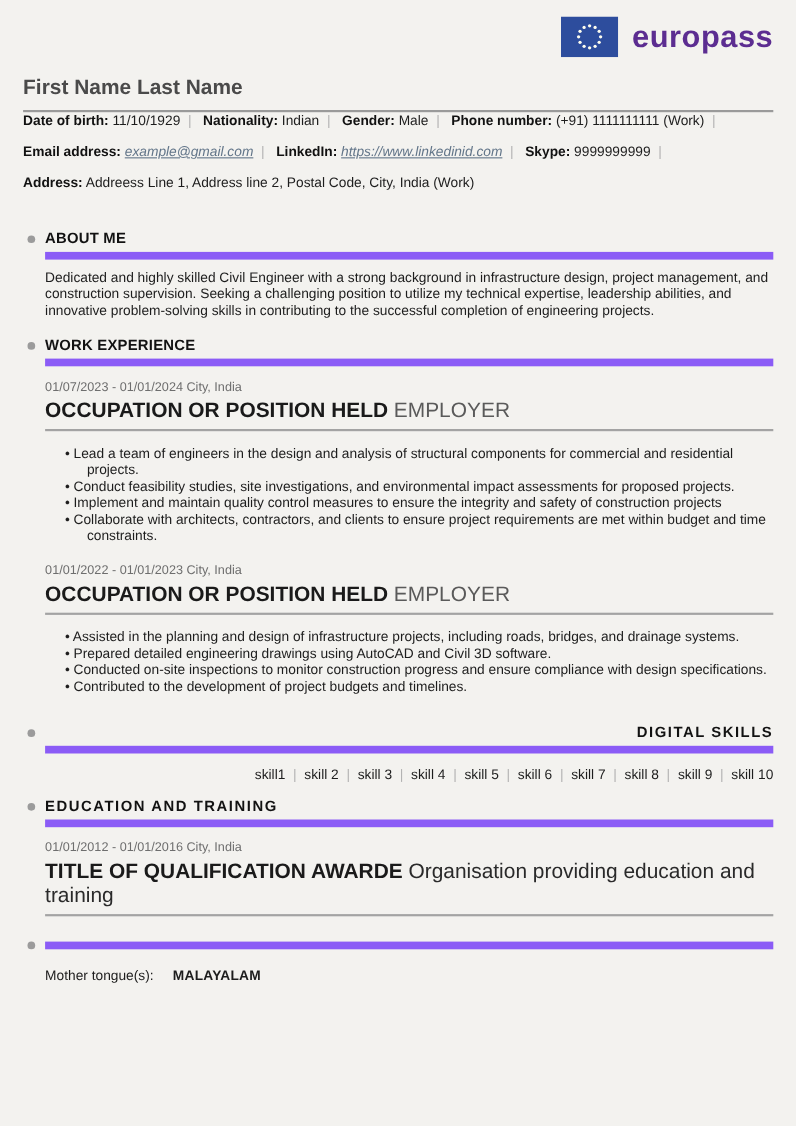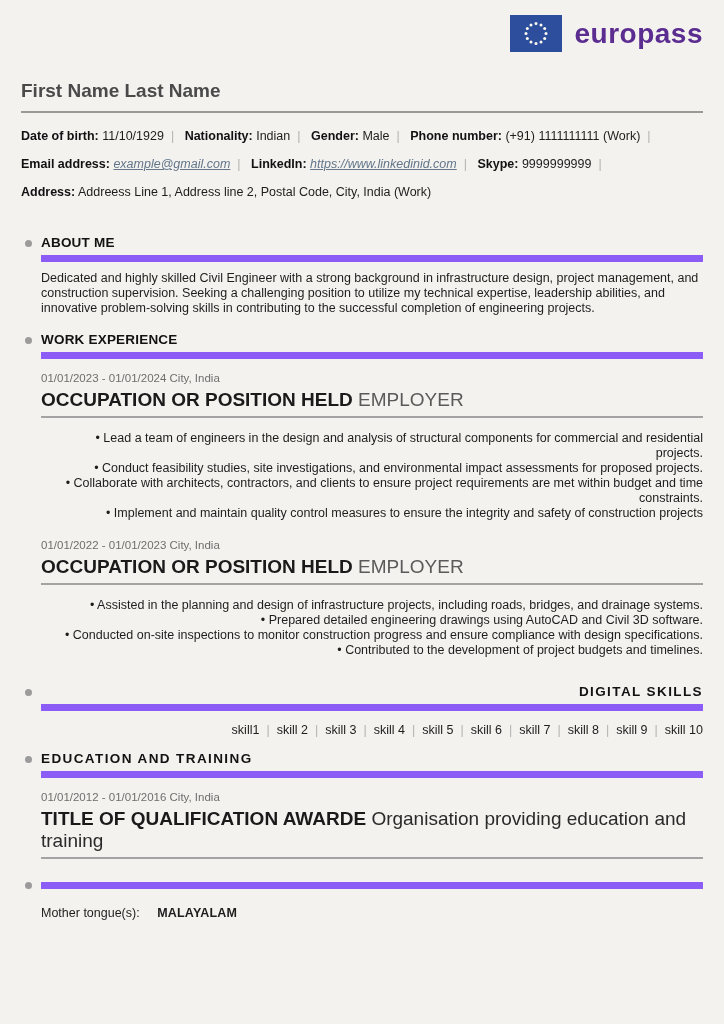--- a/index.html
+++ b/index.html
@@ -14,25 +14,25 @@
     padding: 0 21px;
     background: #f3f2ef;
     overflow: hidden;
   }
 
   
   .logo-row { display: flex; justify-content: flex-end; align-items: center; gap: 13px; padding-top: 15px; }
   .flag { width: 52px; height: 37px; display: block; }
   .brand { font-size: 28px; font-weight: 700; color: #5c2d91; letter-spacing: 0.5px; }
 
-  .name { font-size: 19px; font-weight: 700; color: #4a4a4a; margin-top: 28px; }
+  .name { font-size: 19px; font-weight: 700; color: #4a4a4a; margin-top: 17px; }
   .name-rule { border: none; border-top: 2px solid #9a9a9a; margin-top: 9px; }
 
   
-  .contact { margin-top: 15px; font-size: 12.5px; }
+  .contact { font-size: 12.5px; }
   .contact-line { margin-bottom: 11px; line-height: 17px; }
   .contact-line .label { font-weight: 700; color: #111; }
   .sep { color: #b3b3b3; padding: 0 7px; }
   .link { color: #627589; text-decoration: underline; cursor: pointer; font-style: italic; }
 
   
   .section-header { position: relative; margin-left: 20px; border-bottom: 7px solid #8b5cf6; padding-bottom: 5px; }
   .section-dot { position: absolute; left: -16px; top: 5px; width: 7px; height: 7px; background: #9b9b9b; border-radius: 50%; }
   h2.section-heading { font-size: 13.5px; font-weight: 700; color: #121212; letter-spacing: 0.2px; }
   h2.wide { letter-spacing: 1.4px; }
@@ -46,21 +46,21 @@
   .about-text { margin: 9px 0 0 20px; font-size: 12.5px; line-height: 15px; }
 
   .entry { margin-left: 20px; margin-top: 12px; }
   .entry + .entry { margin-top: 17px; }
   .entry-meta { font-size: 11.5px; color: #6e6e6e; line-height: 14px; }
   .entry-title { font-size: 19px; margin-top: 4px; border-bottom: 2px solid #a3a3a3; padding-bottom: 5px; }
   .entry-title .title-strong { font-weight: 700; color: #1a1a1a; }
   .entry-title .title-sub { font-weight: 400; color: #5a5a5a; }
   .edu-title .title-sub { color: #2a2a2a; }
 
-  ul.bullets { margin: 13px 0 0 0; padding-left: 18px; list-style: none; text-align: right; }
+  ul.bullets { margin: 13px 0 0 0; padding-left: 18px; list-style: none; }
   ul.bullets li { font-size: 12.5px; line-height: 15px; padding-left: 20px; text-indent: -20px; }
   ul.bullets li::before { content: "• "; }
 
   .skills-row { margin: 12px 0 0 20px; font-size: 12.5px; color: #1d1d1d; }
 
   .language-line { margin: 17px 0 0 20px; font-size: 12.5px; }
   .mother-tongue-value { font-weight: 700; margin-left: 14px; letter-spacing: 0.2px; }
 </style>
 </head>
 <body>
@@ -124,30 +124,30 @@
     <p class="about-text">Dedicated and highly skilled Civil Engineer with a strong background in infrastructure design, project management, and construction supervision. Seeking a challenging position to utilize my technical expertise, leadership abilities, and innovative problem-solving skills in contributing to the successful completion of engineering projects.</p>
   </section>
 
   <section class="sec-work">
     <div class="section-header">
       <span class="section-dot"></span>
       <h2 class="section-heading">WORK EXPERIENCE</h2>
     </div>
 
     <div class="entry">
-      <div class="entry-meta">01/01/2023 - 01/01/2024 City, India</div>
+      <div class="entry-meta">01/07/2023 - 01/01/2024 City, India</div>
       <div class="entry-title">
         <span class="title-strong">OCCUPATION OR POSITION HELD</span>
         <span class="title-sub">EMPLOYER</span>
       </div>
       <ul class="bullets">
         <li>Lead a team of engineers in the design and analysis of structural components for commercial and residential projects.</li>
         <li>Conduct feasibility studies, site investigations, and environmental impact assessments for proposed projects.</li>
+        <li>Implement and maintain quality control measures to ensure the integrity and safety of construction projects</li>
         <li>Collaborate with architects, contractors, and clients to ensure project requirements are met within budget and time constraints.</li>
-        <li>Implement and maintain quality control measures to ensure the integrity and safety of construction projects</li>
       </ul>
     </div>
 
     <div class="entry">
       <div class="entry-meta">01/01/2022 - 01/01/2023 City, India</div>
       <div class="entry-title">
         <span class="title-strong">OCCUPATION OR POSITION HELD</span>
         <span class="title-sub">EMPLOYER</span>
       </div>
       <ul class="bullets">

